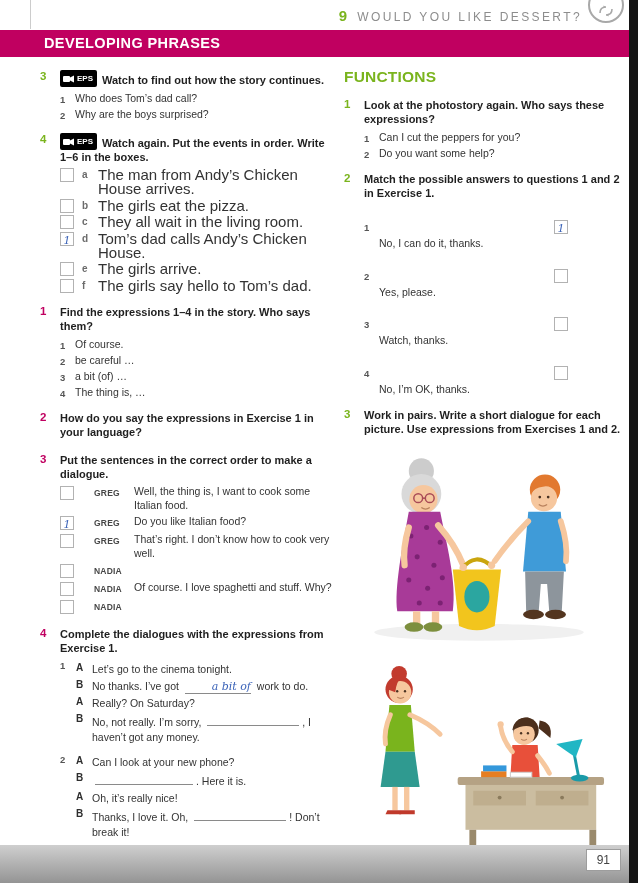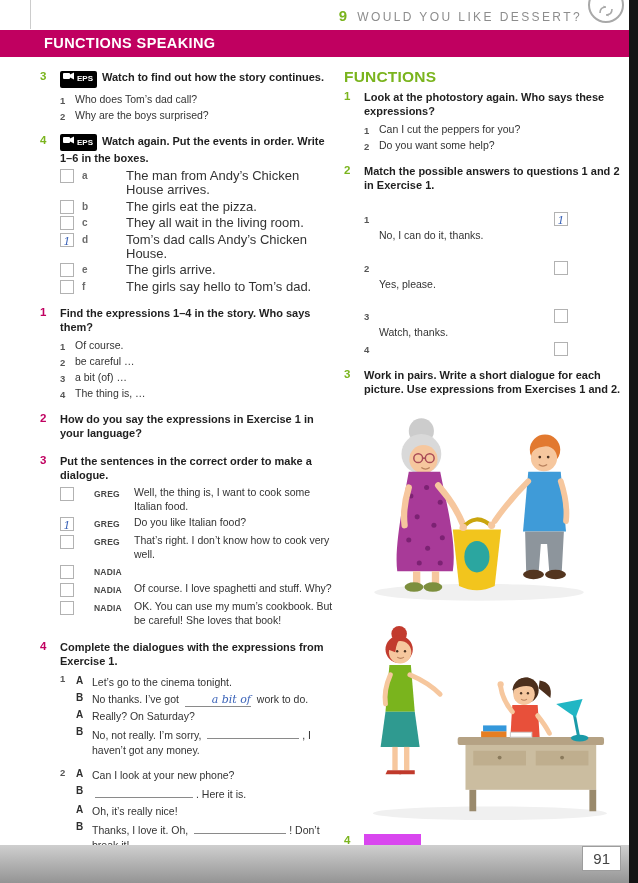--- a/index.html
+++ b/index.html
@@ -22,64 +22,64 @@
               font-size:14.5px;letter-spacing:.4px;}
   
   .col-left{position:absolute;left:40px;top:70px;width:294px;}
   .col-right{position:absolute;left:344px;top:68px;width:278px;}
   
   .ex{display:flex;margin-bottom:10px;}
   .ex-num{width:20px;flex:none;font-weight:bold;font-size:11.5px;padding-top:0;}
   .green-num{color:#7ab41d;} .magenta-num{color:#c00060;}
   .ex-body{flex:1;min-width:0;}
   .ex-title{font-weight:bold;font-size:11px;line-height:14px;color:#1f1f1f;margin-bottom:4px;}
-  .badge-eps{display:inline-flex;gap:3px;background:#000;color:#fff;
+  .badge-eps{display:inline-flex;align-items:center;gap:3px;background:#000;color:#fff;
              font-size:8px;font-weight:bold;border-radius:2px;padding:1.5px 4px 1.5px 3px;
              margin-right:5px;vertical-align:1px;}
   .badge-speaking{display:inline-block;background:#d946ef;color:#fff;font-size:8.5px;font-weight:bold;
              padding:15px 5px;margin-right:2px;letter-spacing:.3px;vertical-align:1px;}
   .q{display:flex;font-size:10.5px;line-height:15px;color:#333;}
   .q-num{width:15px;flex:none;font-weight:bold;font-size:9.5px;color:#555;padding-top:1px;}
   
   .box{box-sizing:border-box;width:14px;height:14px;border:1px solid #b2b2b2;flex:none;
        text-align:center;line-height:12px;background:#fff;}
   .ans{font-family:"DejaVu Serif", serif;font-style:italic;color:#3b63b8;font-size:11px;}
   .ev{display:flex;align-items:flex-start;margin:2.5px 0;}
   .ev .box{margin-right:8px;}
   .ev-letter{width:16px;flex:none;font-weight:bold;font-size:10px;color:#6b6b6b;padding-top:1px;}
-  .ev-text{font-size:13px;line-height:14px;color:#333;margin-left:28px;}
+  .ev-text{font-size:15px;line-height:14px;color:#333;}
   .section-heading{font-size:17px;font-weight:bold;color:#c00060;letter-spacing:.2px;margin:8px 0 10px 0;}
   
   .dlg-row{display:flex;margin:3px 0;}
   .dlg-row .box{margin-right:7px;margin-top:1px;}
   .dlg-speaker{width:40px;flex:none;font-size:8.5px;font-weight:bold;color:#474747;
                letter-spacing:.2px;padding-top:2.5px;margin-left:13px;}
   .dlg-text{flex:1;font-size:10.5px;line-height:13.5px;color:#333;}
   
   .dialogue{display:flex;margin-bottom:6px;}
   .d-num{width:16px;flex:none;font-weight:bold;font-size:9.5px;color:#555;padding-top:1px;}
   .d-lines{flex:1;}
   .d-line{display:flex;margin:2.5px 0;}
   .d-label{width:16px;flex:none;font-weight:bold;font-size:10px;color:#2e2e2e;}
   .d-text{flex:1;font-size:10.5px;line-height:14.5px;color:#333;}
   .blank{display:inline-block;border-bottom:1px solid #8a8a8a;text-align:right;
          font-family:"DejaVu Serif", serif;font-style:italic;font-size:11px;color:#3b63b8;
          height:12px;line-height:12px;margin:0 3px;}
   .w70{width:66px}.w95{width:92px}.w100{width:98px}
   
-  .fn-heading{font-size:15.5px;font-weight:bold;color:#7ab41d;letter-spacing:.2px;margin-bottom:4px;}
+  .fn-heading{font-size:15.5px;font-weight:bold;color:#7ab41d;letter-spacing:.2px;margin-bottom:12px;}
   .fn-sub{font-size:13.5px;color:#6e6e6e;margin-bottom:12px;}
   .match-list{width:204px;}
   .match-row{display:flex;align-items:center;margin:2.5px 0;}
   .match-text{flex:1;font-size:10.5px;line-height:14px;margin-top:32px;}
   .match-row .box{margin-left:auto;}
   .illus{margin:12px 0 8px 4px;}
   
   .pageno-box{position:absolute;right:17px;bottom:12px;background:#fff;border:1px solid #9d9d9d;
-              padding:3px 10px;font-size:15px;color:#444;z-index:50;}
+              padding:3px 10px;font-size:12px;color:#444;z-index:50;}
 </style>
 </head>
 <body>
 
 <div class="page">
   <div class="crop-mark"></div>
 
   <div class="unit-header">
     <span class="unit-num">9</span>
     <span class="unit-title">WOULD YOU LIKE DESSERT?</span>
@@ -87,21 +87,21 @@
   <div class="circle-icon">
     <svg width="16" height="12" viewBox="0 0 16 12">
       <path d="M2 8 Q2 2 8 2" fill="none" stroke="#a8a8a8" stroke-width="1.6"></path>
       <path d="M8 2 l-2.5 -1.5 v3 Z" fill="#a8a8a8"></path>
       <path d="M14 4 Q14 10 8 10" fill="none" stroke="#a8a8a8" stroke-width="1.6"></path>
       <path d="M8 10 l2.5 1.5 v-3 Z" fill="#a8a8a8"></path>
     </svg>
   </div>
 
   <div class="band">
-    <span class="band-title">FUNCTIONS SPEAKING</span>
+    <span class="band-title">DEVELOPING PHRASES</span>
   </div>
 
   <div class="col-left">
 
     <div class="ex">
       <span class="ex-num green-num">3</span>
       <div class="ex-body">
         <div class="ex-title">
           <span class="badge-eps">
             <svg width="11" height="8" viewBox="0 0 11 8">
@@ -229,21 +229,20 @@
             <span class="dlg-speaker">NADIA</span>
           </div>
           <div class="dlg-row">
             <span class="box"><span class="ans"></span></span>
             <span class="dlg-speaker">NADIA</span>
             <span class="dlg-text">Of course. I love spaghetti and stuff. Why?</span>
           </div>
           <div class="dlg-row">
             <span class="box"><span class="ans"></span></span>
             <span class="dlg-speaker">NADIA</span>
-            <span class="dlg-text">OK. You can use my mum’s cookbook. But be careful! She loves that book!</span>
           </div>
         </div>
       </div>
     </div>
 
     <div class="ex">
       <span class="ex-num magenta-num">4</span>
       <div class="ex-body">
         <div class="ex-title">Complete the dialogues with the expressions from Exercise 1.</div>
 
@@ -330,20 +329,21 @@
             <span class="match-text">Yes, please.</span>
             <span class="box"><span class="ans"></span></span>
           </div>
           <div class="match-row">
             <span class="q-num">3</span>
             <span class="match-text">Watch, thanks.</span>
             <span class="box"><span class="ans"></span></span>
           </div>
           <div class="match-row">
             <span class="q-num">4</span>
+            <span class="match-text">No, I’m OK, thanks.</span>
             <span class="box"><span class="ans"></span></span>
           </div>
         </div>
       </div>
     </div>
 
     <div class="ex">
       <span class="ex-num green-num">3</span>
       <div class="ex-body">
         <div class="ex-title">Work in pairs. Write a short dialogue for each picture. Use expressions from Exercises 1 and 2.</div>

